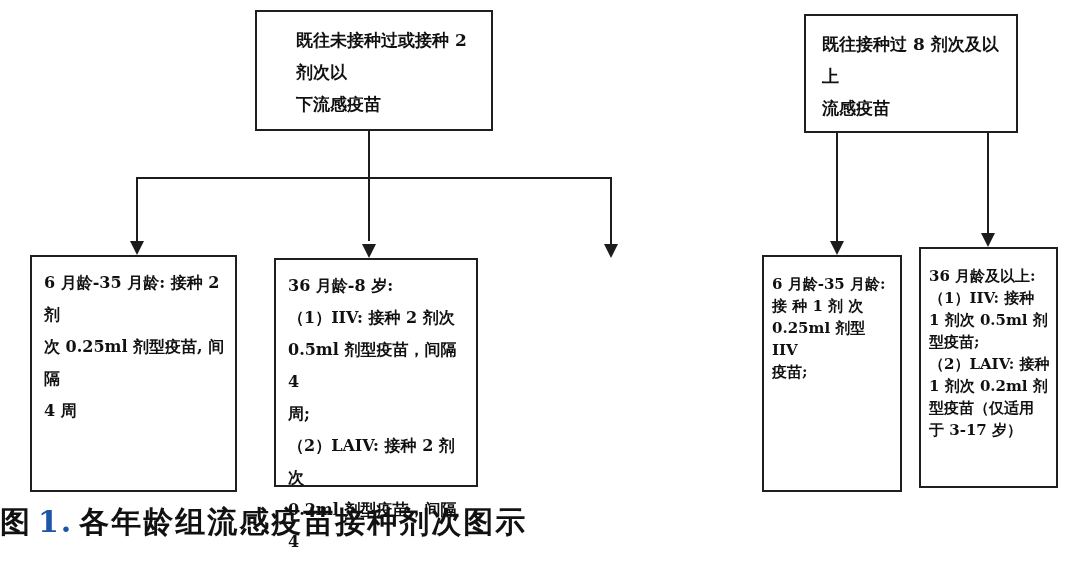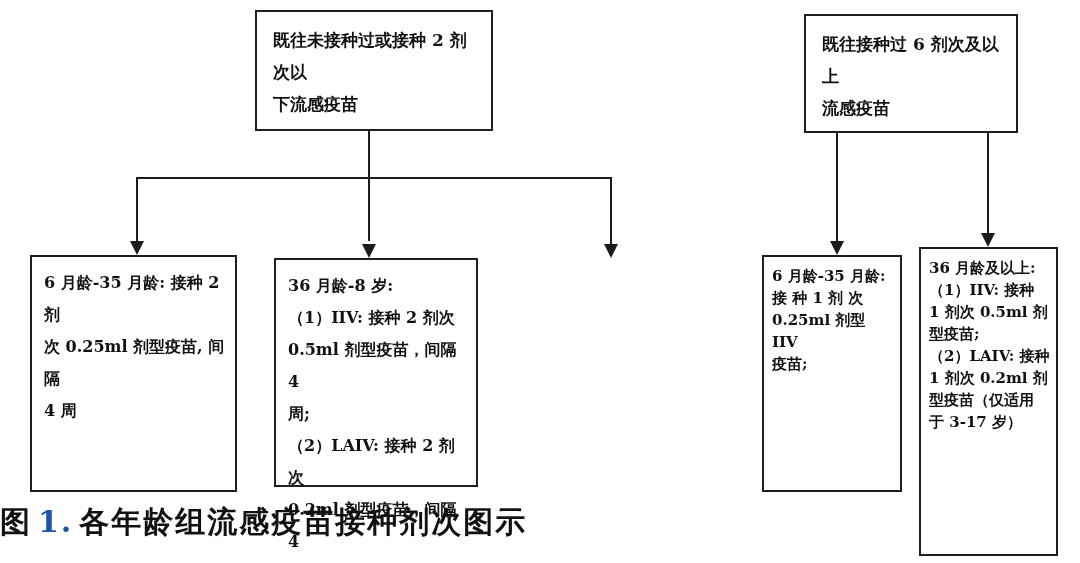--- a/index.html
+++ b/index.html
@@ -20,21 +20,21 @@
     border: 2px solid #1f1f1f;
     background: #ffffff;
   }
   .node-text {
     white-space: pre-line;
     font-weight: bold;
     color: #111111;
   }
   .top-text   { font-size: 17px; line-height: 32px; padding: 12px 12px 0 16px; }
   .leaf-text  { font-size: 16px; line-height: 32px; padding: 10px 8px 0 12px; }
-  .leaf-text-sm { font-size: 15px; line-height: 22px; padding: 8px 5px 0 8px; }
+  .leaf-text-sm { font-size: 15px; line-height: 22px; padding: 16px 5px 0 8px; }
   .vline {
     position: absolute;
     width: 2px;
     background: #1c1c1c;
   }
   .hline {
     position: absolute;
     height: 2px;
     background: #1c1c1c;
   }
@@ -57,27 +57,27 @@
     color: #111111;
     letter-spacing: 2px;
   }
   .caption .num { color: #1d55a8; padding: 0 6px 0 6px; }
 </style>
 </head>
 <body>
 
 <div class="figure">
 
-  <div class="node" style="left:255px; top:10px; width:238px; height:121px;">
+  <div class="node" style="left:255px; top:10px; width:238px; height:121px;padding-left:23px;">
     <div class="node-text top-text">既往未接种过或接种 2 剂次以
 下流感疫苗</div>
   </div>
 
   <div class="node" style="left:804px; top:14px; width:214px; height:119px;">
-    <div class="node-text top-text">既往接种过 6 剂次及以上
+    <div class="node-text top-text">既往接种过 8 剂次及以上
 流感疫苗</div>
   </div>
 
   <div class="vline" style="left:368px; top:131px; height:110px;"></div>
   <div class="hline" style="left:136px; top:177px; width:476px;"></div>
   <div class="vline" style="left:136px; top:177px; height:64px;"></div>
   <div class="vline" style="left:610px; top:177px; height:67px;"></div>
   <div class="arrowhead" style="left:130px; top:241px;"></div>
   <div class="arrowhead" style="left:362px; top:244px;"></div>
   <div class="arrowhead" style="left:604px; top:244px;"></div>
@@ -104,21 +104,21 @@
   </div>
 
 
   <div class="node" style="left:762px; top:255px; width:140px; height:237px;">
     <div class="node-text leaf-text-sm">6 月龄-35 月龄:
 接 种  1  剂 次
 0.25ml 剂型 IIV
 疫苗;</div>
   </div>
 
-  <div class="node" style="left:919px; top:247px; width:139px; height:309px;">
+  <div class="node" style="left:919px; top:247px; width:139px; height:241px;">
     <div class="node-text leaf-text-sm">36 月龄及以上:
 （1）IIV: 接种
 1 剂次 0.5ml 剂
 型疫苗;
 （2）LAIV: 接种
 1 剂次 0.2ml 剂
 型疫苗（仅适用
 于 3-17 岁）</div>
   </div>
 

